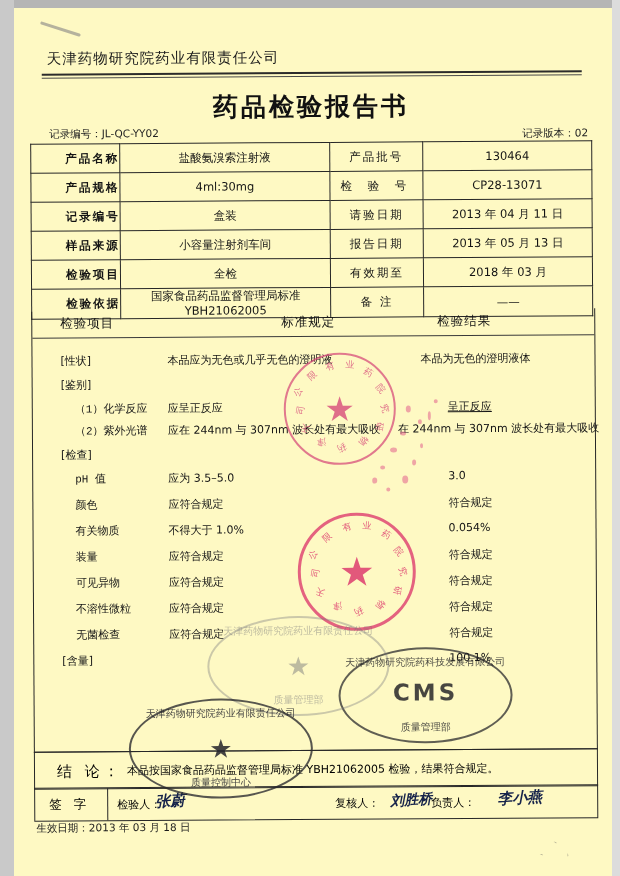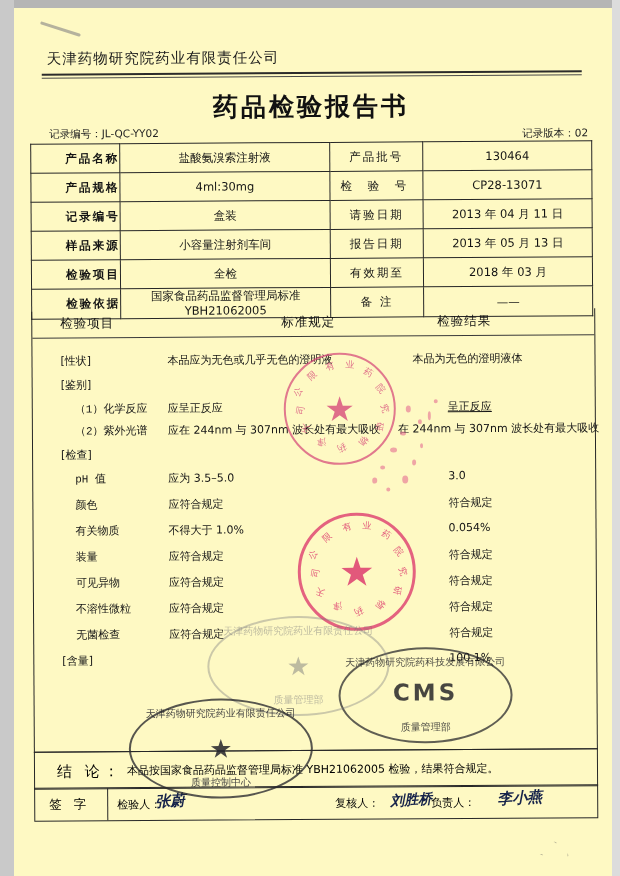--- a/index.html
+++ b/index.html
@@ -82,21 +82,21 @@
   }
   .ch1{left:28px;}
   .ch2{left:205px;margin-left:44px;}
   .ch3{left:405px;}
   .headline{position:absolute;left:0;top:26px;width:562px;height:1px;background:#3a3a3a;}
 
   .row{position:absolute;left:0;width:562px;height:22px;font-size:11px;color:#151515;}
   .c-item{position:absolute;left:28px;white-space:nowrap;text-align:right;}
   .c-item.ind{left:42px;font-family:Liberation Mono, monospace;}
   .c-std{position:absolute;left:135px;white-space:nowrap;}
-  .c-res{position:absolute;left:380px;white-space:nowrap;}
+  .c-res{position:absolute;left:388px;white-space:nowrap;}
   .c-res.w{left:365px;}
   .c-res.ctr{left:415px;}
   .u{text-decoration:underline;}
 
   
   .concl{
     position:absolute;left:18px;top:742px;width:562px;height:36px;
     border:1px solid #272727;border-top:1px solid #272727;
   }
   .concl-lbl{position:absolute;left:22px;top:10px;font-size:15px;letter-spacing:4px;}
@@ -323,20 +323,23 @@
 
       <div class="sig">
         <div class="sig-div"></div>
         <span class="sig-lbl">签 字</span>
         <span class="sig-f1">检验人：</span>
         <span class="hand hw1">张蔚</span>
         <span class="sig-f2">复核人：</span>
         <span class="hand hw3">刘胜桥</span>
         <span class="sig-f3">负责人：</span>
         <span class="hand hw4">李小燕</span>
+      </div>
+      <div class="eff">
+        <span>生效日期：</span><span>2013 年 03 月 18 日</span>
       </div>
 
       <div class="stamp circ s-red1">
         <span class="star">★</span>
         <span class="ring-txt">
           <span class="rt" style="left:8px;top:30px;transform:rotate(-62deg)">公</span>
           <span class="rt" style="left:10px;top:48px;transform:rotate(-80deg)">司</span>
           <span class="rt" style="left:22px;top:14px;transform:rotate(-40deg)">限</span>
           <span class="rt" style="left:40px;top:5px;transform:rotate(-20deg)">有</span>
           <span class="rt" style="left:60px;top:4px;transform:rotate(5deg)">业</span>

